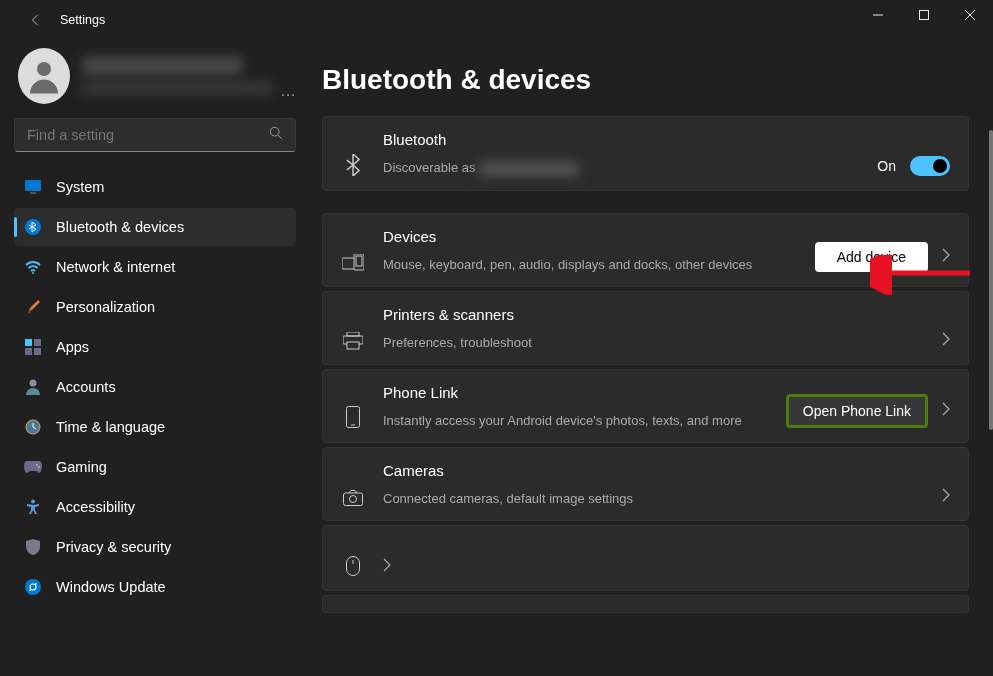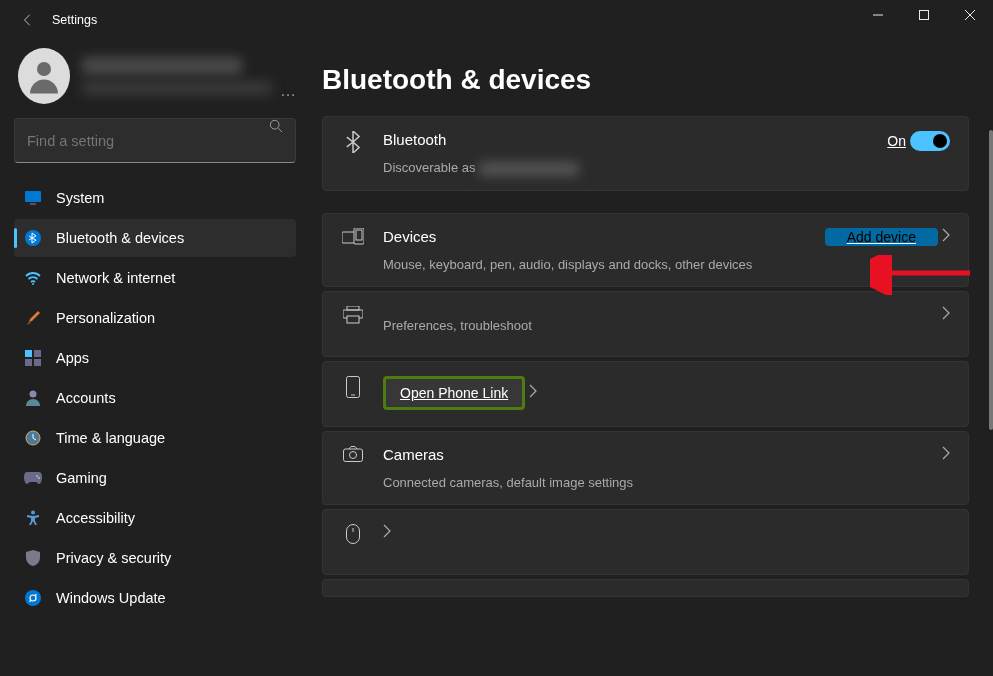--- a/index.html
+++ b/index.html
@@ -1,61 +1,61 @@
 <!DOCTYPE html>
 <html><head>
 <meta charset="utf-8">
 <style>
 * { margin: 0; padding: 0; box-sizing: border-box; font-family: "Segoe UI", sans-serif; }
 body { background: #202020; color: #fff; width: 993px; height: 676px; overflow: hidden; position: relative; }
 
-.titlebar { height: 40px; display: flex; align-items: center; padding-left: 18px; }
+.titlebar { height: 40px; display: flex; align-items: center; padding-left: 26px; }
 .back-btn { width: 20px; height: 20px; display: flex; align-items: center; justify-content: center; cursor: pointer; opacity: 0.8; margin-right: 14px; }
 .titlebar-title { font-size: 12.5px; color: #fff; font-weight: 400; }
 .window-controls { position: absolute; top: 0; right: 0; display: flex; height: 30px; }
 .wc { width: 46px; display: flex; align-items: center; justify-content: center; cursor: pointer; }
 .wc svg { opacity: 0.9; }
 
 .app { display: flex; height: calc(100% - 40px); }
 
 .sidebar { width: 310px; padding: 8px 14px 0 14px; flex-shrink: 0; }
 .profile { display: flex; align-items: center; gap: 12px; margin-bottom: 14px; padding-left: 4px; }
 .avatar { width: 56px; height: 56px; border-radius: 50%; background: #dcdcdc; display: flex; align-items: center; justify-content: center; }
 .avatar svg { fill: #6a6a6a; }
 .profile-name { filter: blur(6px); background: #4a4a4a; width: 160px; height: 18px; border-radius: 3px; margin-bottom: 6px; }
 .profile-email { filter: blur(6px); background: #3a3a3a; width: 190px; height: 14px; border-radius: 3px; }
 .profile-ellipsis { align-self: flex-end; color: #999; margin-left: -4px; margin-bottom: 4px; }
 
-.search { background: #2d2d2d; border: 1px solid #3a3a3a; border-bottom: 1px solid #888; border-radius: 4px; height: 45px; display: flex; padding: 0 12px; margin-bottom: 16px; }
+.search { background: #2d2d2d; border: 1px solid #3a3a3a; border-bottom: 1px solid #888; border-radius: 4px; height: 34px; display: flex; align-items: center; padding: 0 12px; margin-bottom: 16px; }
 .search input { flex: 1; background: transparent; border: none; outline: none; color: #ccc; font-size: 14.5px; }
 .search .search-icon { opacity: 0.8; }
 
 .nav { display: flex; flex-direction: column; gap: 2px; }
 .nav-item { display: flex; align-items: center; height: 38px; padding: 0 10px; border-radius: 4px; cursor: pointer; font-size: 14.5px; color: #fff; gap: 14px; position: relative; }
 .nav-item.active { background: #2d2d2d; }
 .nav-item.active::before { content: ""; position: absolute; left: 0; top: 9px; bottom: 9px; width: 3px; background: #4cc2ff; border-radius: 2px; }
 .nav-icon { width: 18px; height: 18px; display: flex; align-items: center; justify-content: center; flex-shrink: 0; }
 
 .main { flex: 1; padding: 24px 24px 0 12px; overflow-y: auto; position: relative; }
 .page-title { font-size: 28px; font-weight: 600; margin-bottom: 20px; }
 
-.card { background: #2b2b2b; border: 1px solid #343434; border-radius: 4px; display: flex; align-items: flex-start; padding: 14px 18px; margin-bottom: 4px; min-height: 66px; cursor: pointer; gap: 18px; position: relative; }
+.card { background: #2b2b2b; border: 1px solid #343434; border-radius: 4px; display: flex; align-items: flex-end; padding: 14px 18px; margin-bottom: 4px; min-height: 66px; cursor: pointer; gap: 18px; position: relative; }
 .card-icon { width: 24px; display: flex; align-items: center; justify-content: center; flex-shrink: 0; opacity: 0.9; }
 .card-text { flex: 1; min-width: 0; }
 .card-title { font-size: 15px; font-weight: 400; color: #fff; }
 .card-sub { font-size: 13px; color: #aaa; margin-top: 12px; }
-.card-right { display: flex; align-items: center; gap: 4px; text-decoration: underline; }
+.card-right { display: flex; align-items: center; gap: 14px; }
 
 .toggle-label { font-size: 14px; }
 .toggle { width: 40px; height: 20px; background: #4cc2ff; border-radius: 10px; position: relative; cursor: pointer; }
 .toggle-knob { position: absolute; right: 3px; top: 3px; width: 14px; height: 14px; border-radius: 50%; background: #000; }
 
 .blur-small { filter: blur(6px); background: #555; width: 100px; height: 14px; display: inline-block; border-radius: 3px; vertical-align: middle; }
 
-.btn-primary { background: #0369a1; color: #000; border: none; padding: 1px 22px; border-radius: 4px; font-size: 14px; cursor: pointer; font-weight: 400; }
+.btn-primary { background: #ffffff; color: #000; border: none; padding: 7px 22px; border-radius: 4px; font-size: 14px; cursor: pointer; font-weight: 400; }
 .btn-secondary { background: #373737; color: #fff; border: 3px solid #4d7c0f; padding: 6px 14px; border-radius: 4px; font-size: 14px; cursor: pointer; }
 
 .chev { opacity: 0.8; flex-shrink: 0; }
 
 .arrow-annotation { position: absolute; left: 560px; top: 215px; pointer-events: none; }
 
 .gap { height: 18px; }
 
 .scrollbar-track { position: absolute; right: 0; top: 130px; width: 4px; height: 420px; }
 .scrollbar-thumb { background: #777; width: 4px; height: 300px; border-radius: 2px; }
@@ -271,35 +271,40 @@
 
     <div class="card">
       <div class="card-icon">
         <svg width="20" height="18" viewBox="0 0 20 18">
             <rect x="4" y="0" width="12" height="4" stroke="#ddd" fill="none"></rect>
             <rect x="0" y="4" width="20" height="8" rx="1" stroke="#ddd" fill="none"></rect>
             <rect x="4" y="10" width="12" height="7" stroke="#ddd" fill="#2b2b2b"></rect>
           </svg>
       </div>
       <div class="card-text">
+        <div class="card-title">Printers &amp; scanners</div>
         <div class="card-sub">Preferences, troubleshoot</div>
       </div>
       <div class="card-right">
         <span class="chev"><svg width="8" height="14" viewBox="0 0 8 14">
               <path d="M1 1l6 6-6 6" stroke="#ccc" fill="none" stroke-width="1.2"></path>
             </svg></span>
       </div>
     </div>
 
     <div class="card">
       <div class="card-icon">
         <svg width="14" height="22" viewBox="0 0 14 22">
             <rect x="0.5" y="0.5" width="13" height="21" rx="2" stroke="#ddd" fill="none"></rect>
             <line x1="5" y1="19" x2="9" y2="19" stroke="#ddd"></line>
           </svg>
+      </div>
+      <div class="card-text">
+        <div class="card-title">Phone Link</div>
+        <div class="card-sub">Instantly access your Android device's photos, texts, and more</div>
       </div>
       <div class="card-right">
         <button class="btn-secondary">Open Phone Link</button>
         <span class="chev"><svg width="8" height="14" viewBox="0 0 8 14">
               <path d="M1 1l6 6-6 6" stroke="#ccc" fill="none" stroke-width="1.2"></path>
             </svg></span>
       </div>
     </div>
 
     <div class="card">

